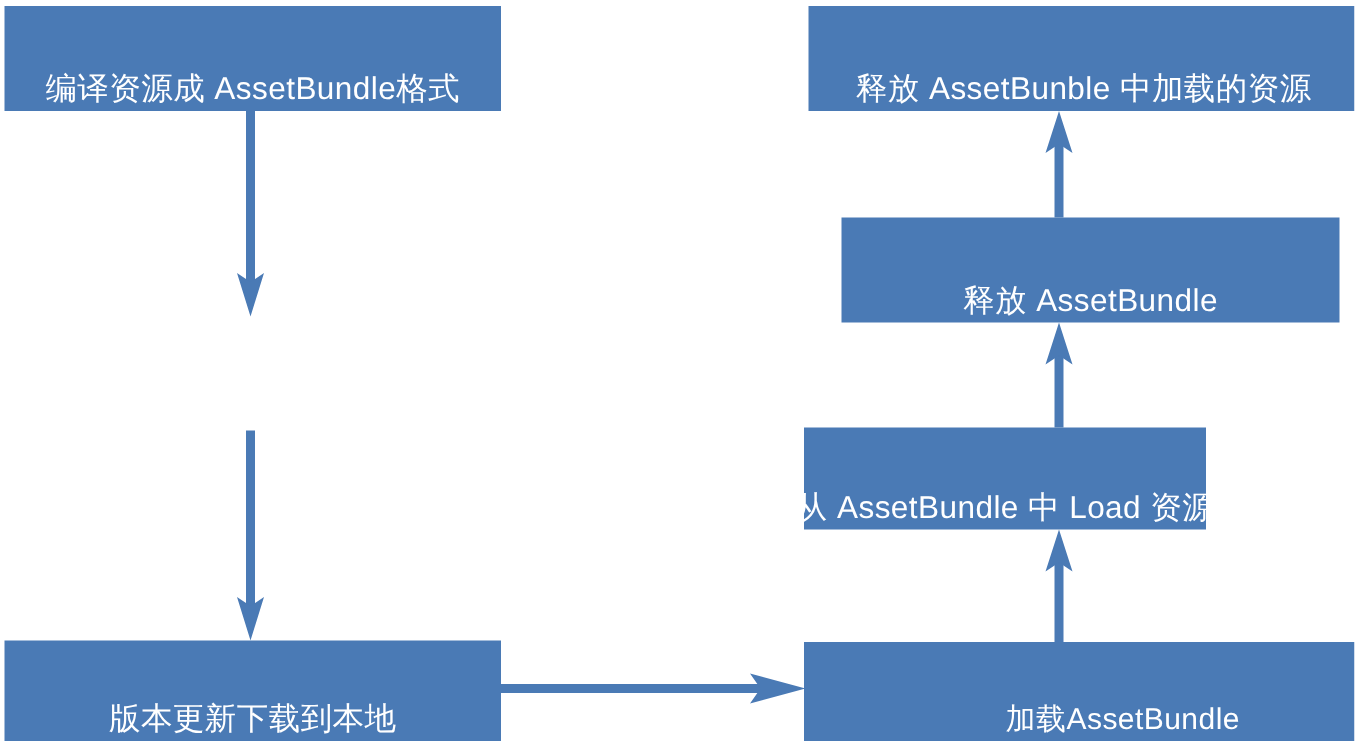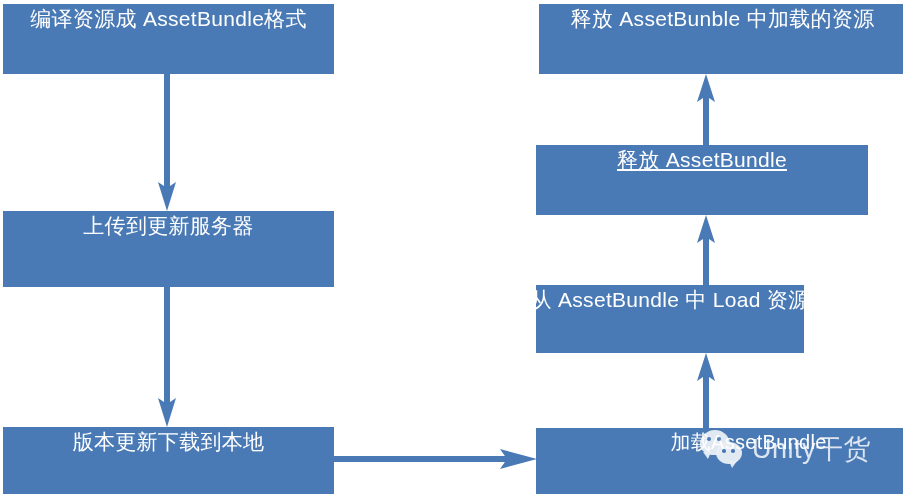--- a/index.html
+++ b/index.html
@@ -15,21 +15,21 @@
     width: 903px;
     height: 502px;
     background: #ffffff;
     overflow: hidden;
   }
   .node {
     position: absolute;
     background: #4a7ab5;
     color: #ffffff;
     display: flex;
-    align-items: flex-start;
+    align-items: flex-end;
     justify-content: center;
     text-align: center;
     font-size: 21px;
     line-height: 1.2;
     letter-spacing: 0.3px;
     box-sizing: border-box;
     padding: 2px 6px;
     white-space: nowrap;
   }
   .node-label {
@@ -119,37 +119,34 @@
 </style>
 </head>
 <body>
 
 <div id="canvas">
 
   <div class="node" style="left:3px; top:4px; width:331px; height:70px;">
     <span class="node-label">编译资源成 AssetBundle格式</span>
   </div>
 
-  <div class="node" style="left:3px; top:211px; width:331px; height:76px;">
-    <span class="node-label">上传到更新服务器</span>
-  </div>
 
   <div class="node" style="left:3px; top:427px; width:331px; height:67px;">
     <span class="node-label">版本更新下载到本地</span>
   </div>
 
   <div class="node" style="left:536px; top:428px; width:425px; height:66px; font-size:20px;">
     <span class="node-label">加载AssetBundle</span>
   </div>
 
   <div class="node" style="left:536px; top:285px; width:268px; height:68px;">
     <span class="node-label">从 AssetBundle 中 Load 资源</span>
   </div>
 
-  <div class="node" style="left:536px; top:145px; width:332px; height:70px;text-decoration:underline;">
+  <div class="node" style="left:561px; top:145px; width:332px; height:70px;">
     <span class="node-label">释放 AssetBundle</span>
   </div>
 
   <div class="node" style="left:539px; top:4px; width:367px; height:70px;">
     <span class="node-label">释放 AssetBunble 中加载的资源</span>
   </div>
 
   <div class="arrow" style="left:152px; top:74px; width:30px; height:137px;">
     <svg width="30" height="137" viewBox="0 0 30 137">
       <line x1="15" y1="0" x2="15" y2="118" stroke="#4a7ab5" stroke-width="6"></line>
@@ -185,25 +182,14 @@
     </svg>
   </div>
 
   <div class="arrow" style="left:691px; top:74px; width:30px; height:71px;">
     <svg width="30" height="71" viewBox="0 0 30 71">
       <line x1="15" y1="71" x2="15" y2="16" stroke="#4a7ab5" stroke-width="6"></line>
       <polygon points="15,0 6,28 15,22 24,28" fill="#4a7ab5"></polygon>
     </svg>
   </div>
 
-  <div id="watermark" style="left:700px; top:430px;">
-    <span class="wechat-icon">
-      <span class="bubble-big"></span>
-      <span class="bubble-small"></span>
-      <span class="eye b1"></span>
-      <span class="eye b2"></span>
-      <span class="eye s1"></span>
-      <span class="eye s2"></span>
-    </span>
-    <span class="wm-text">Unity干货</span>
-  </div>
 
 </div>
 
 </body></html>

